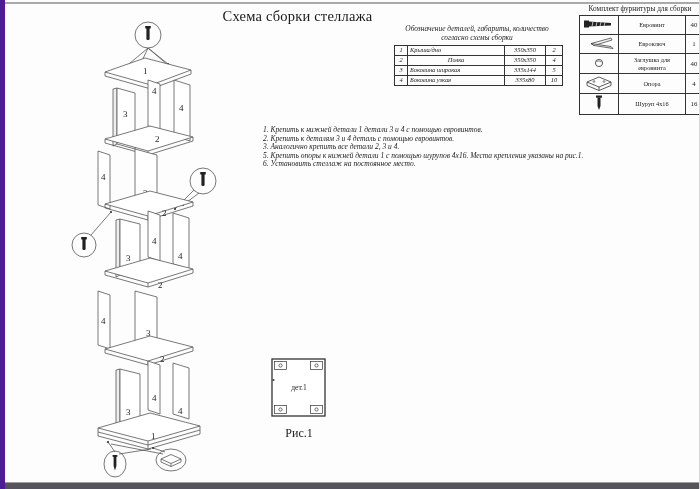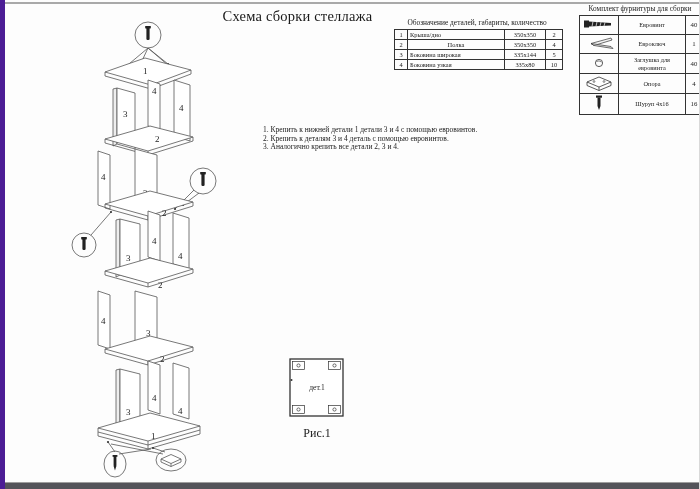--- a/index.html
+++ b/index.html
@@ -9,56 +9,57 @@
     border-left:5px solid #4c1d95;border-right:1px solid #d9d9d9;box-sizing:border-box;
   }
   .top-rule{position:absolute;left:0;top:2px;width:700px;height:2px;background:#a9a9a9;}
   .bottom-rule{position:absolute;left:0;bottom:6px;width:700px;height:1px;background:#9e9e9e;}
   .bottom-bar{position:absolute;left:0;bottom:0;width:700px;height:6px;background:#54545a;}
   .page-title{
     position:absolute;left:175px;top:8px;width:235px;text-align:center;
     font-size:14.5px;letter-spacing:.2px;white-space:nowrap;
   }
   
-  .parts{position:absolute;left:383px;top:18px;width:178px;}
+  .parts{position:absolute;left:383px;top:24px;width:178px;font-style:italic;}
   .parts .t1,.parts .t2{text-align:center;font-size:7.4px;line-height:1.25;}
   .parts table{border-collapse:collapse;margin:2px 0 0 6px;}
   .parts td{border:1px solid #333;font-size:6.4px;padding:0 2px;height:9px;line-height:1;}
   .parts .c-num{width:8px;text-align:center;}
   .parts .c-name{width:92px;text-align:left;}
   .parts .c-name.center{text-align:center;}
   .parts .c-size{width:36px;text-align:center;}
   .parts .c-qty{width:12px;text-align:center;}
   
   .hw{position:absolute;left:572px;top:4px;width:126px;}
   .hw .hw-title{font-size:7.3px;text-align:center;white-space:nowrap;}
   .hw table{border-collapse:collapse;margin:2px 0 0 2px;}
   .hw td{border:1px solid #333;font-size:6.3px;padding:0 1px;text-align:center;line-height:1.15;}
   .hw .c-icon{width:36px;height:18px;}
   .hw .c-name{width:64px;}
   .hw .c-qty{width:14px;font-size:6.8px;}
   
-  .instr{position:absolute;left:258px;top:126px;width:342px;font-size:7.5px;line-height:8.6px;}
-  
-  .fig{position:absolute;left:282px;top:358px;width:60px;text-align:center;}
+  .instr{position:absolute;left:258px;top:126px;width:342px;font-size:7.5px;line-height:8.6px;font-style:italic;}
+  
+  .fig{position:absolute;left:264px;top:358px;width:60px;text-align:center;}
   .fig .caption{font-size:12px;margin-top:4px;}
   
   .tower{position:absolute;left:48px;top:18px;}
   svg text{font-family:"Liberation Serif", serif;}
 </style>
 </head>
 <body>
 
 <div class="page">
   <div class="top-rule"></div>
 
   <div class="page-title">Схема сборки стеллажа</div>
 
   <div class="parts">
     <div class="t1">Обозначение деталей, габариты, количество</div>
+    <div class="t2">согласно схемы сборки</div>
     <table>
       <tbody>
         <tr>
           <td class="c-num">1</td>
           <td class="c-name">Крыша/дно</td>
           <td class="c-size">350х350</td>
           <td class="c-qty">2</td>
         </tr>
         <tr>
           <td class="c-num">2</td>
@@ -147,20 +148,22 @@
           <td class="c-qty">16</td>
         </tr>
       </tbody>
     </table>
   </div>
 
   <div class="instr">
     <div>1. Крепить к нижней детали 1 детали 3 и 4 с помощью евровинтов.</div>
     <div>2. Крепить к деталям 3 и 4 деталь с помощью евровинтов.</div>
     <div>3. Аналогично крепить все детали 2, 3 и 4.</div>
+    <div>5. Крепить опоры к нижней детали 1 с помощью шурупов 4х16. Места крепления указаны на рис.1.</div>
+    <div>6. Установить стеллаж на постоянное место.</div>
   </div>
 
   <svg class="tower" width="200" height="460" viewBox="0 0 200 460" fill="none" stroke="#555" stroke-width="0.8">
 
     <g>
       <circle cx="95" cy="17" r="13"></circle>
       <rect x="93.4" y="9" width="3.2" height="13" rx="1.2" fill="#222" stroke="none"></rect>
       <rect x="92.2" y="8" width="5.6" height="2.4" fill="#222" stroke="none"></rect>
       <path d="M95 30 L70 51 M95 30 L88 45 M95 30 L115 46 M95 30 L123 54"></path>
       <circle cx="70" cy="51" r="1.1" fill="#333" stroke="none"></circle>

